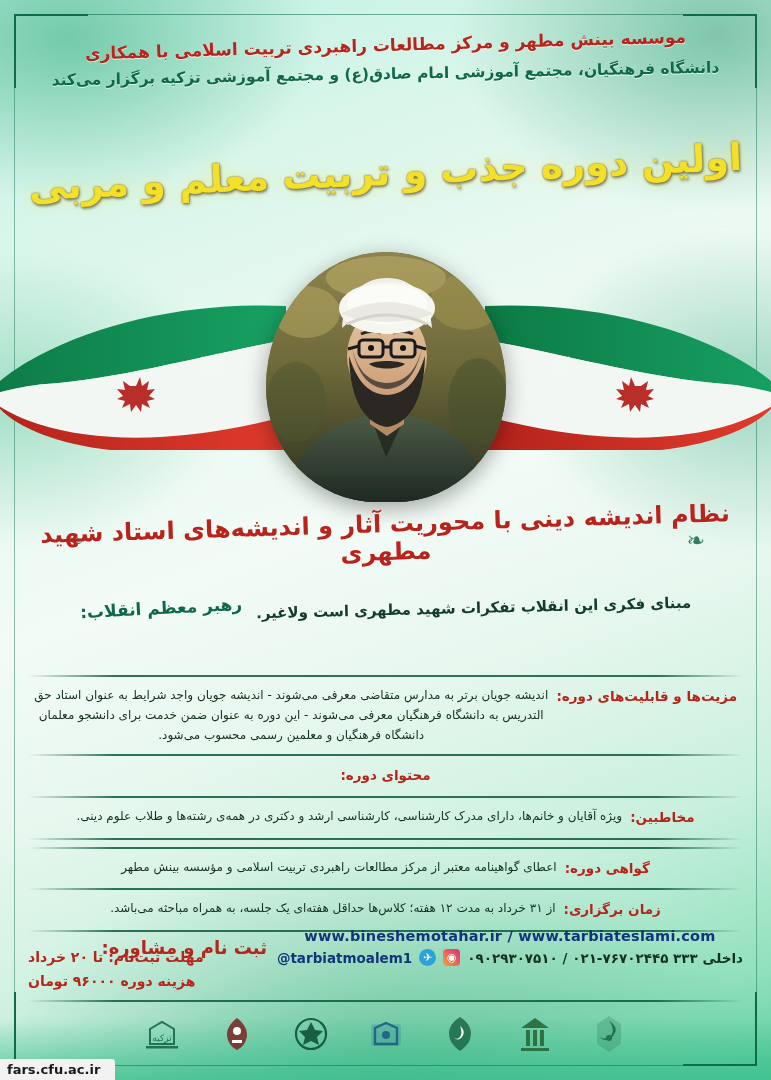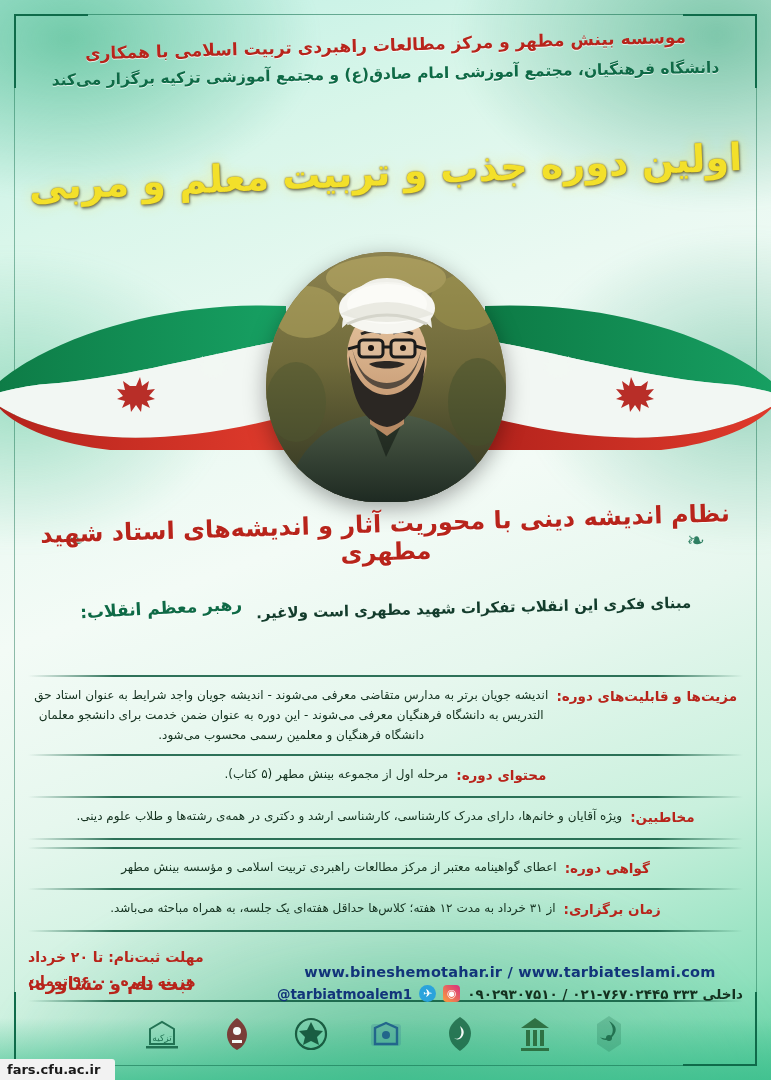--- a/index.html
+++ b/index.html
@@ -179,23 +179,23 @@
   .row.center { justify-content: center; }
 
   
   .deadline {
     margin-top: 14px; text-align: left;
     color: #b8241b; font-weight: bold; font-size: 14px; line-height: 1.7;
   }
 
   
   .contact {
-    position: absolute; top: 964px; left: 28px; right: 28px;
-    display: flex; align-items: center; justify-content: space-between;
-    gap: 18px; z-index: 6;
+    position: absolute; top: 928px; left: 28px; right: 28px;
+    display: flex; align-items: center; justify-content: flex-start;
+    gap: 10px; z-index: 6;
   }
   .contact-label {
     color: #b8241b; font-weight: bold; font-size: 18px; white-space: nowrap;
   }
   .contact-lines { text-align: center; }
   .site-line {
     color: #12347a; font-weight: bold; font-size: 14.5px;
     letter-spacing: .2px;
     direction: ltr;
   }
@@ -385,21 +385,20 @@
 
   <div class="sep"></div>
   <div class="row">
     <span class="row-label">مزیت‌ها و قابلیت‌های دوره:</span>
     <span class="row-text">اندیشه جویان برتر به مدارس متقاضی معرفی می‌شوند - اندیشه جویان واجد شرایط به عنوان استاد حق التدریس به دانشگاه فرهنگیان معرفی می‌شوند - این دوره به عنوان ضمن خدمت برای دانشجو معلمان دانشگاه فرهنگیان و معلمین رسمی محسوب می‌شود.</span>
   </div>
 
   <div class="sep"></div>
   <div class="row center">
     <span class="row-label">محتوای دوره:</span>
-    <span class="row-text">مرحله اول از مجموعه بینش مطهر (۵ کتاب).</span>
   </div>
 
   <div class="sep"></div>
   <div class="row center">
     <span class="row-label">مخاطبین:</span>
     <span class="row-text">ویژه آقایان و خانم‌ها، دارای مدرک کارشناسی، کارشناسی ارشد و دکتری در همه‌ی رشته‌ها و طلاب علوم دینی.</span>
   </div>
 
   <div class="sep"></div>
 

